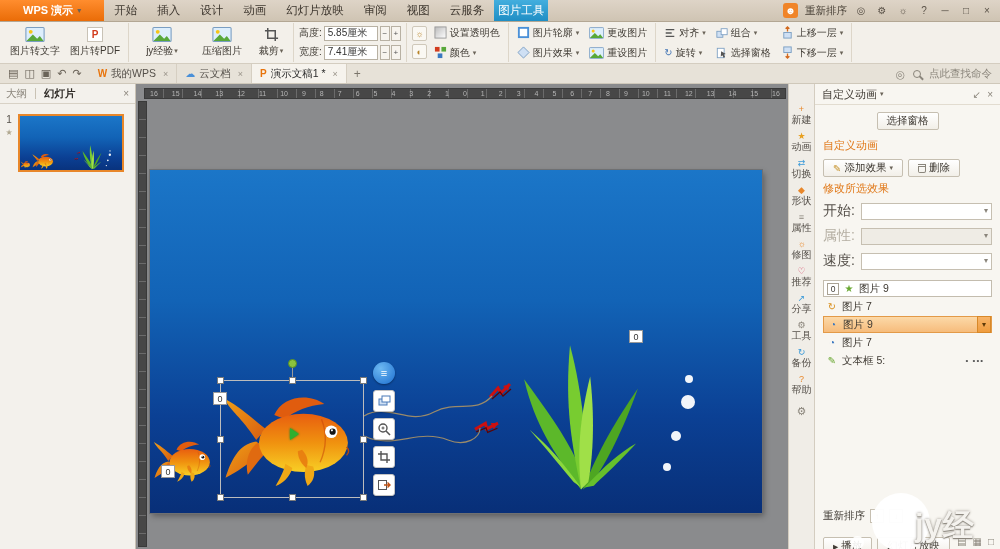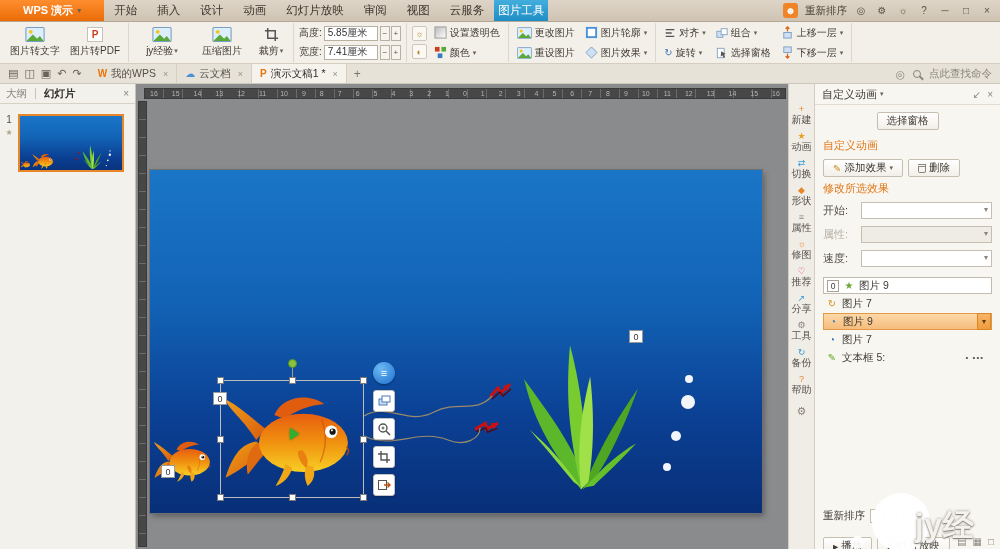--- a/index.html
+++ b/index.html
@@ -103,21 +103,21 @@
 .rp-head .cr{font-size:7px}
 .rp-head-ics{margin-left:auto;display:flex;gap:6px;color:#8a857b;font-size:10px}
 .rp-body{padding:7px 8px 0 8px}
 .btn{display:inline-flex;align-items:center;gap:3px;background:linear-gradient(#fff,#f2efe8);border:1px solid #c6bfb1;border-radius:2px;font-size:10.5px;color:#3f3a33;padding:2px 9px;height:18px}
 .sel-pane-wrap{text-align:center;margin-bottom:8px}
 .orange-lb{color:#e07818;font-size:11px;margin:4px 0 6px 0}
 .fx-btn-row{display:flex;gap:5px;margin-bottom:4px}
 .pencil{color:#c8952f;font-size:10px}
 .trash{width:8px;height:9px;border:1px solid #8a857b;border-top:3px double #8a857b;border-radius:0 0 2px 2px}
 .field-row{display:flex;align-items:center;margin-bottom:7px;gap:4px}
-.field-label{width:34px;font-size:11px;color:#55504a}
+.field-label{width:34px;font-size:14px;color:#55504a}
 .field-select{flex:1;height:17px;background:#fff;border:1px solid #c6bfb1;position:relative}
 .field-select::after{content:"▾";position:absolute;right:3px;top:2px;font-size:8px;color:#8a857b}
 .field-row.disabled .field-label{color:#b4aea2}
 .field-row.disabled .field-select{background:#efece5}
 .anim-list{margin-top:10px}
 .anim-item{position:relative;display:flex;align-items:center;height:17px;margin-bottom:1px;font-size:10.5px;color:#3f3a33;padding-left:3px;gap:4px}
 .anim-item.boxed{border:1px solid #c3bcae;background:#fff}
 .anim-item.selected{background:linear-gradient(#fcd9a8,#f6bc7c);border:1px solid #e39a48}
 .ai-num{min-width:12px;height:12px;border:1px solid #a9a294;background:#fff;font-size:8.5px;display:flex;align-items:center;justify-content:center}
 .ai-num:empty{display:none}
@@ -305,46 +305,46 @@
             <rect x="4" y="8" width="5" height="5" fill="#3a78c0"></rect>
           </svg>
         <span>颜色</span>
           <span class="cr">▾</span>
       </div>
     </div>
   </div>
   <div class="rb-group">
     <div class="stack">
       <div class="sr">
+        <svg class="dec" width="13" height="13" viewBox="0 0 14 14">
+            <rect x="2" y="2" width="10" height="10" fill="#fff" stroke="#4a90d8" stroke-width="2"></rect>
+          </svg>
+        <span>图片轮廓</span>
+          <span class="cr">▾</span>
+      </div>
+      <div class="sr">
+        <svg class="dec" width="13" height="13" viewBox="0 0 14 14">
+            <path d="M7,1 L13,7 L7,13 L1,7 Z" fill="#cfe0f4" stroke="#7a9ec2"></path>
+          </svg>
+        <span>图片效果</span>
+          <span class="cr">▾</span>
+      </div>
+    </div>
+    <div class="stack">
+      <div class="sr">
         <svg class="dec" width="15" height="12" viewBox="0 0 18 14">
             <use href="#photoIc"></use>
           </svg>
         <span>更改图片</span>
       </div>
       <div class="sr">
         <svg class="dec" width="15" height="12" viewBox="0 0 18 14">
             <use href="#photoIc"></use>
           </svg>
         <span>重设图片</span>
-      </div>
-    </div>
-    <div class="stack">
-      <div class="sr">
-        <svg class="dec" width="13" height="13" viewBox="0 0 14 14">
-            <rect x="2" y="2" width="10" height="10" fill="#fff" stroke="#4a90d8" stroke-width="2"></rect>
-          </svg>
-        <span>图片轮廓</span>
-          <span class="cr">▾</span>
-      </div>
-      <div class="sr">
-        <svg class="dec" width="13" height="13" viewBox="0 0 14 14">
-            <path d="M7,1 L13,7 L7,13 L1,7 Z" fill="#cfe0f4" stroke="#7a9ec2"></path>
-          </svg>
-        <span>图片效果</span>
-          <span class="cr">▾</span>
       </div>
     </div>
   </div>
   <div class="rb-group">
     <div class="stack">
       <div class="sr">
         <svg class="dec" width="12" height="12" viewBox="0 0 14 14">
             <path d="M2,3 H12 M2,7 H9 M2,11 H12" stroke="#555" stroke-width="1.5"></path>
           </svg>
         <span>对齐</span>

